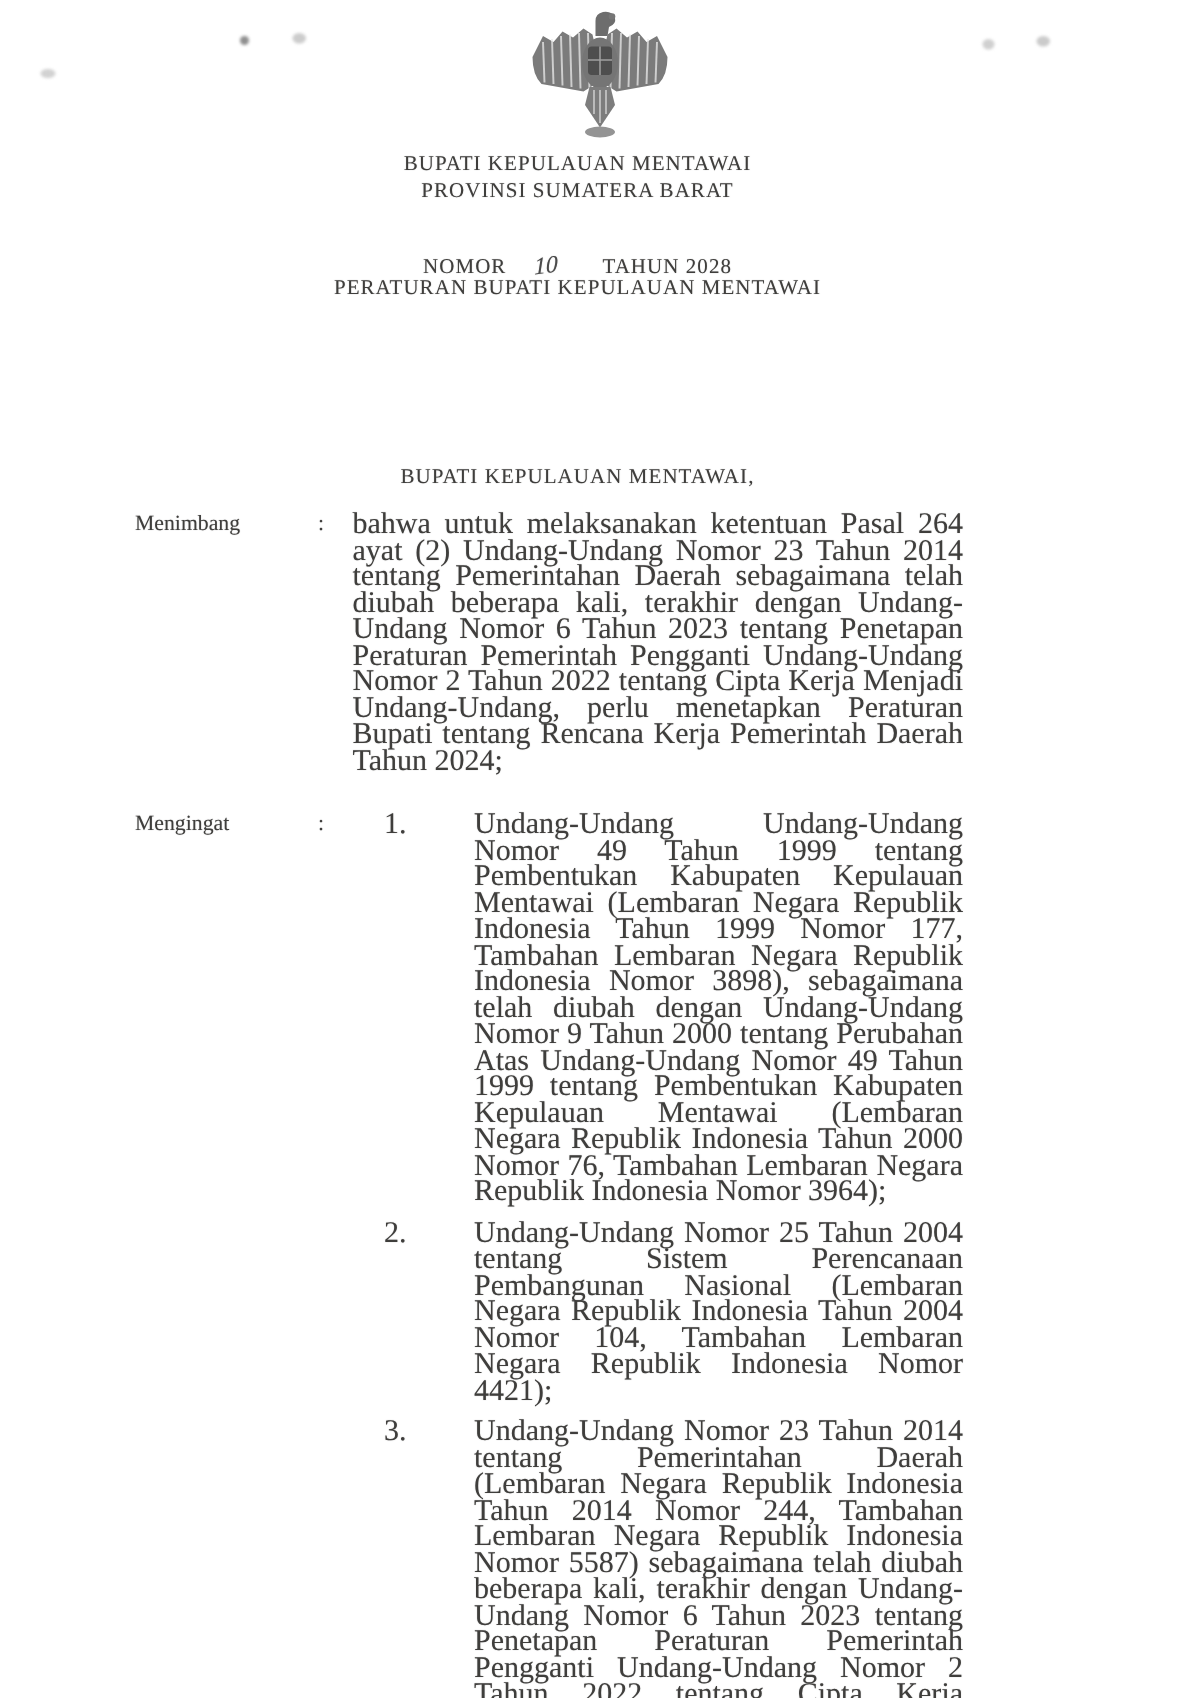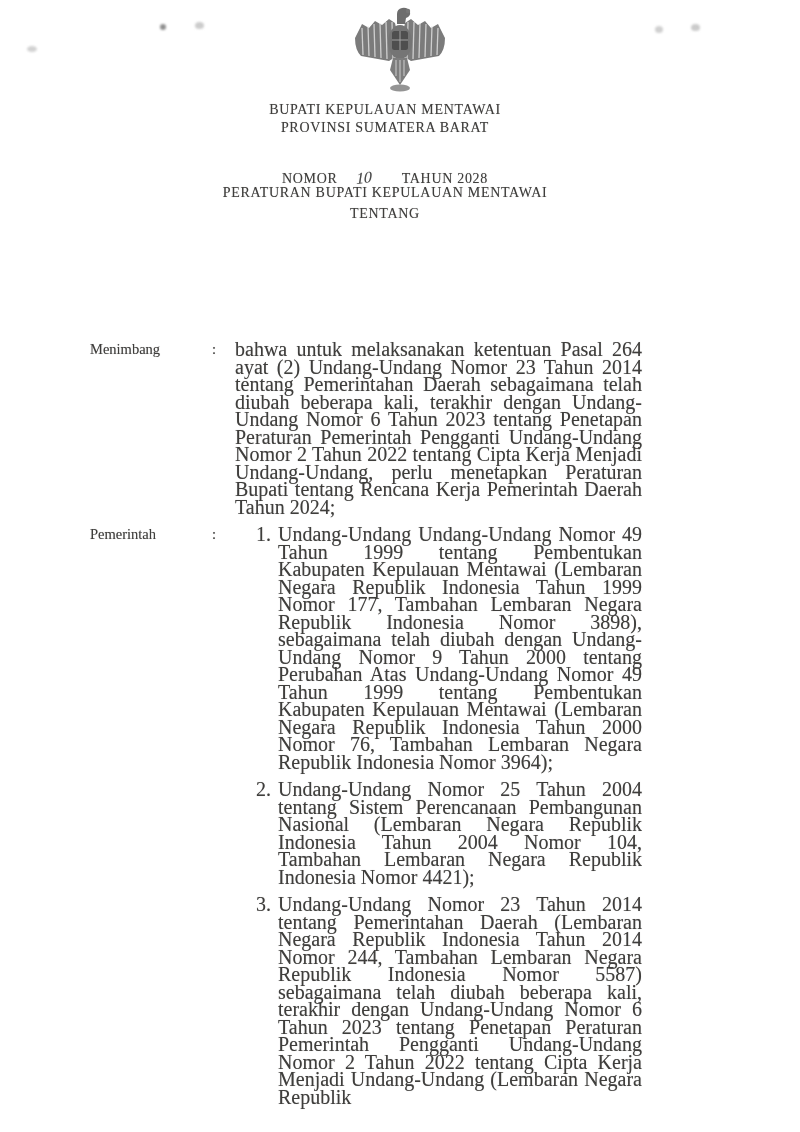--- a/index.html
+++ b/index.html
@@ -76,25 +76,25 @@
     line-height: 17.5px;
   }
   .para, .itxt, .num {
     font-size: 20px;
     line-height: 17.5px;
   }
   .para, .itxt {
     text-align: justify;
     text-justify: inter-word;
   }
-  .menimbang { margin-bottom: 10px; }
+  .menimbang { margin-bottom: 25px; }
   .items { padding-left: 21px; }
   .item { display: flex; margin-bottom: 10px; }
   .item .num { width: 22px; flex: none; }
-  .item .itxt { flex: 1; }
+  .item .itxt { flex: 1; margin-left: 38px; }
 </style>
 </head>
 <body>
 
 <div class="sheet">
 
   <div class="speck s1"></div>
   <div class="speck s2"></div>
   <div class="speck s3"></div>
   <div class="speck s4"></div>
@@ -146,35 +146,35 @@
       <ellipse cx="48" cy="82" rx="10" ry="3.6" fill="#8b8b8b"></ellipse>
     </svg>
   </div>
 
   <div class="cline issuer"><span>BUPATI KEPULAUAN MENTAWAI</span><br><span>PROVINSI SUMATERA BARAT</span></div>
 
   <div class="cline regtitle">PERATURAN BUPATI KEPULAUAN MENTAWAI</div>
 
   <div class="cline nomor"><span>NOMOR</span><span class="gap-l"></span><span class="hand">10</span><span class="gap-r"></span><span>TAHUN 2028</span></div>
 
-  <div class="cline tentang">TENTANG</div>
 
 
 
+  <div class="cline authority">BUPATI KEPULAUAN MENTAWAI,</div>
 
   <div class="content">
 
     <div class="section menimbang">
       <div class="lbl">Menimbang</div>
       <div class="sep">:</div>
       <div class="para">bahwa untuk melaksanakan ketentuan Pasal 264 ayat (2) Undang-Undang Nomor 23 Tahun 2014 tentang Pemerintahan Daerah sebagaimana telah diubah beberapa kali, terakhir dengan Undang-Undang Nomor 6 Tahun 2023 tentang Penetapan Peraturan Pemerintah Pengganti Undang-Undang Nomor 2 Tahun 2022 tentang Cipta Kerja Menjadi Undang-Undang, perlu menetapkan Peraturan Bupati tentang Rencana Kerja Pemerintah Daerah Tahun 2024;</div>
     </div>
 
     <div class="section">
-      <div class="lbl">Pemerintah</div>
+      <div class="lbl">Mengingat</div>
       <div class="sep">:</div>
       <div class="items">
         <div class="item">
           <span class="num">1.</span>
           <div class="itxt">Undang-Undang Undang-Undang Nomor 49 Tahun 1999 tentang Pembentukan Kabupaten Kepulauan Mentawai (Lembaran Negara Republik Indonesia Tahun 1999 Nomor 177, Tambahan Lembaran Negara Republik Indonesia Nomor 3898), sebagaimana telah diubah dengan Undang-Undang Nomor 9 Tahun 2000 tentang Perubahan Atas Undang-Undang Nomor 49 Tahun 1999 tentang Pembentukan Kabupaten Kepulauan Mentawai (Lembaran Negara Republik Indonesia Tahun 2000 Nomor 76, Tambahan Lembaran Negara Republik Indonesia Nomor 3964);</div>
         </div>
         <div class="item">
           <span class="num">2.</span>
           <div class="itxt">Undang-Undang Nomor 25 Tahun 2004 tentang Sistem Perencanaan Pembangunan Nasional (Lembaran Negara Republik Indonesia Tahun 2004 Nomor 104, Tambahan Lembaran Negara Republik Indonesia Nomor 4421);</div>
         </div>

